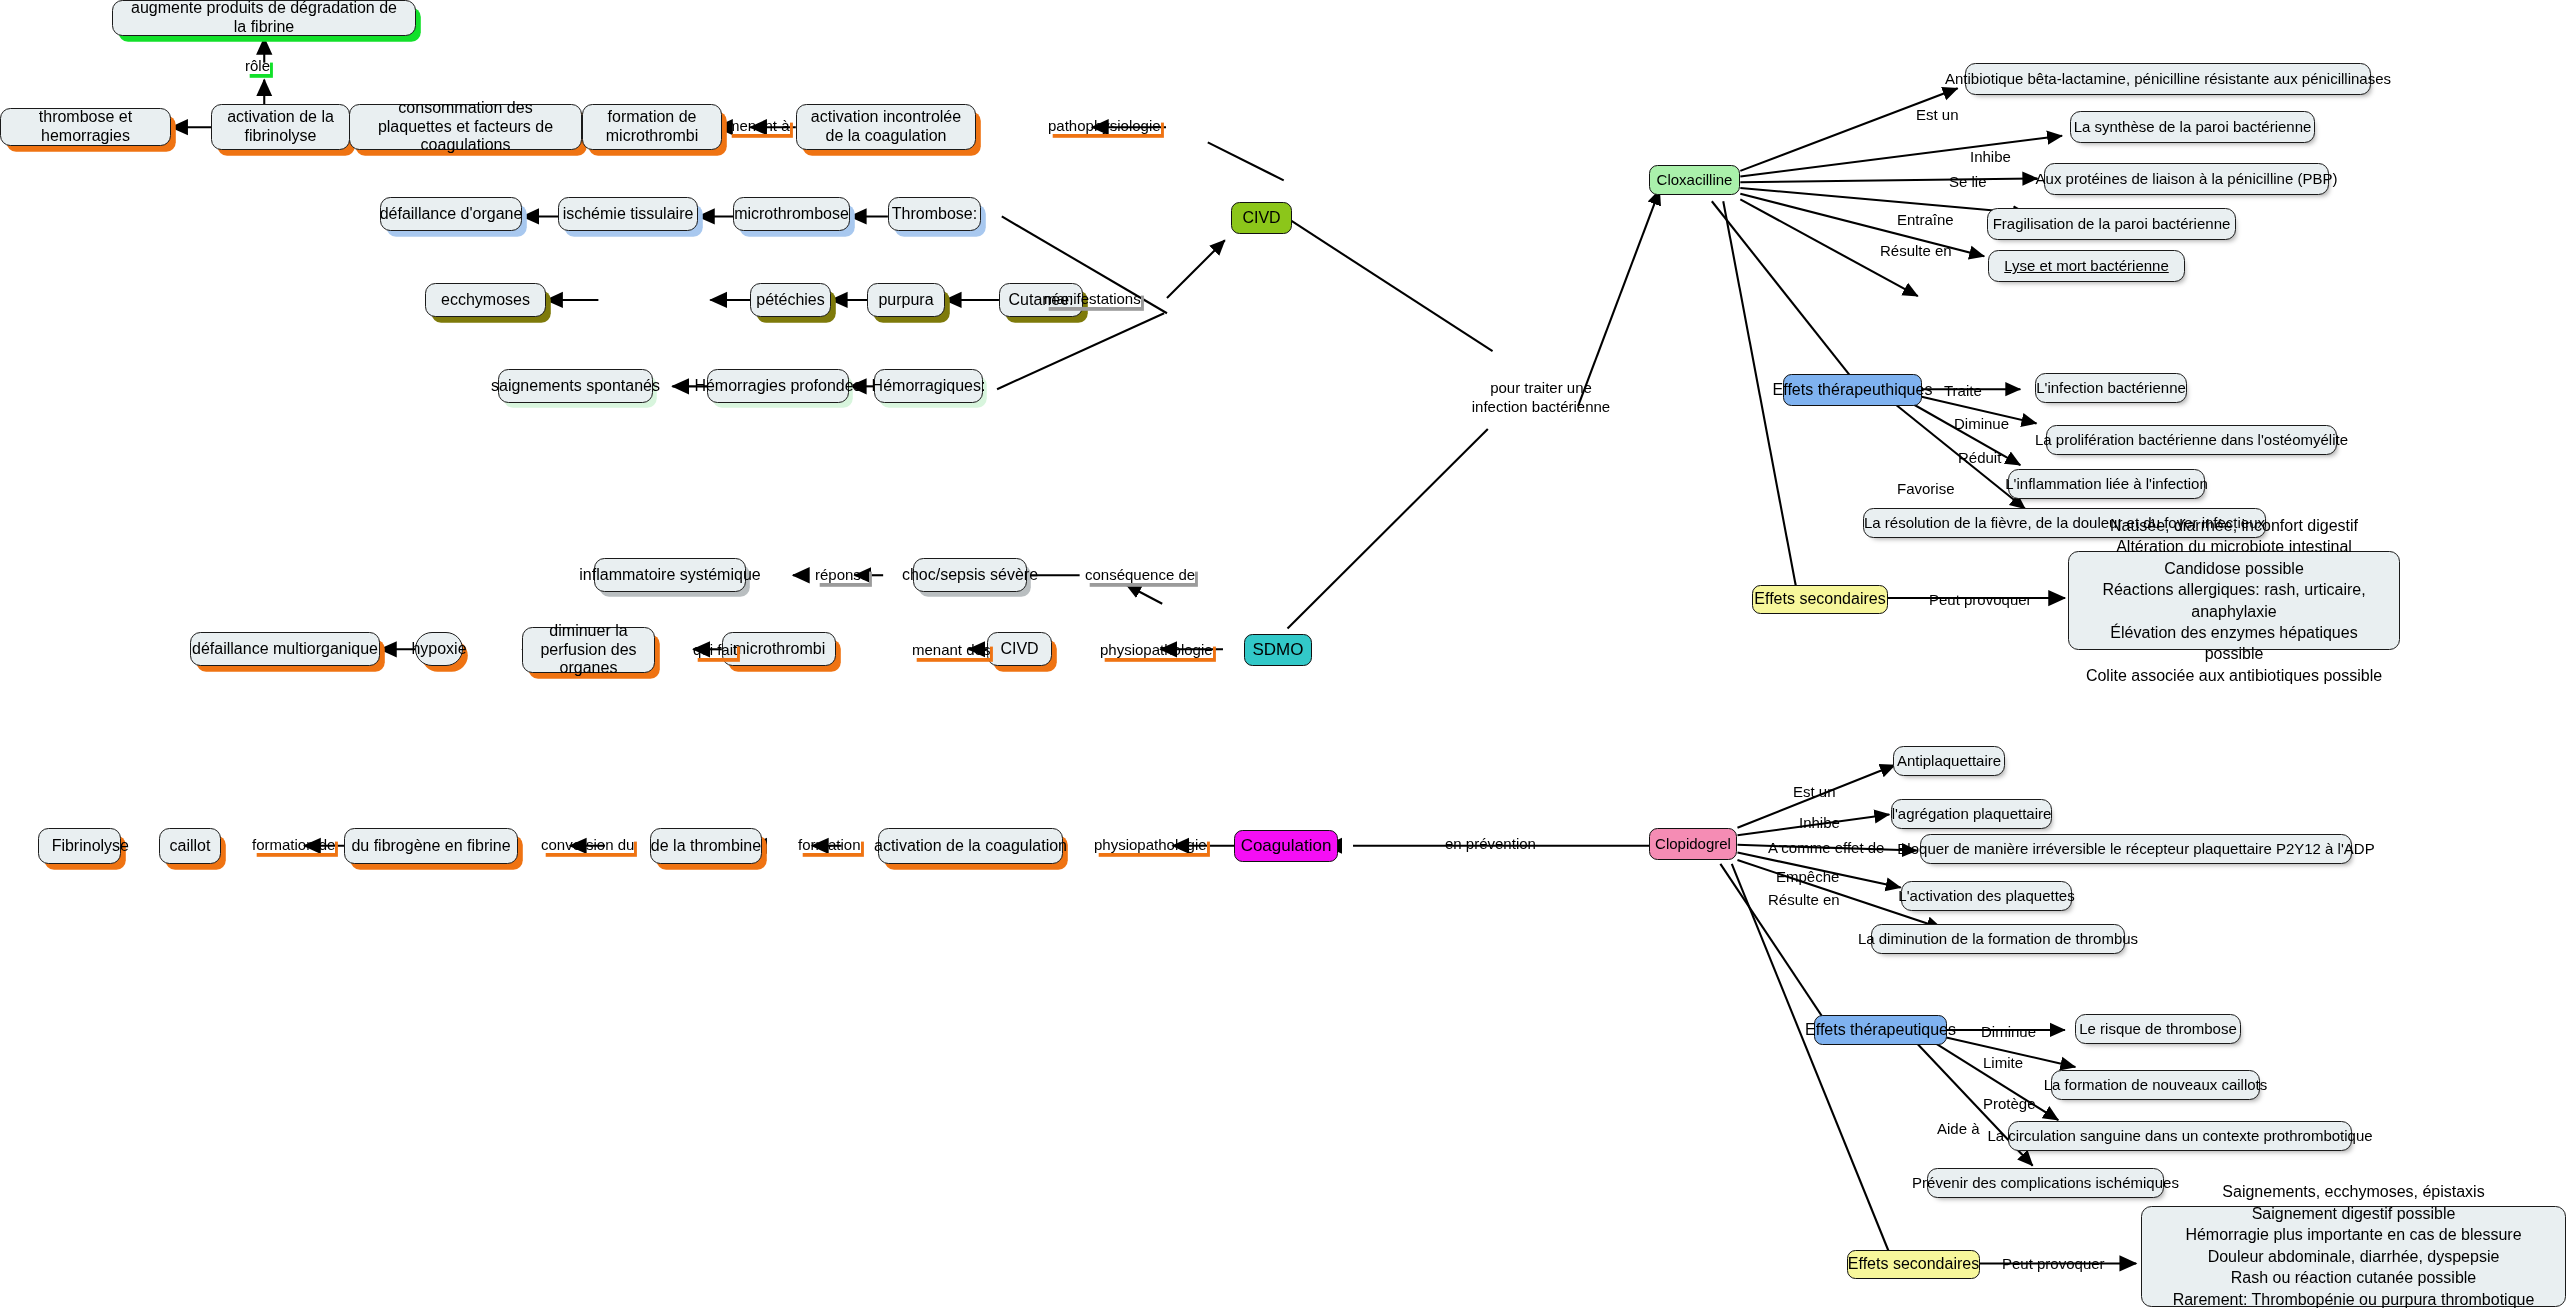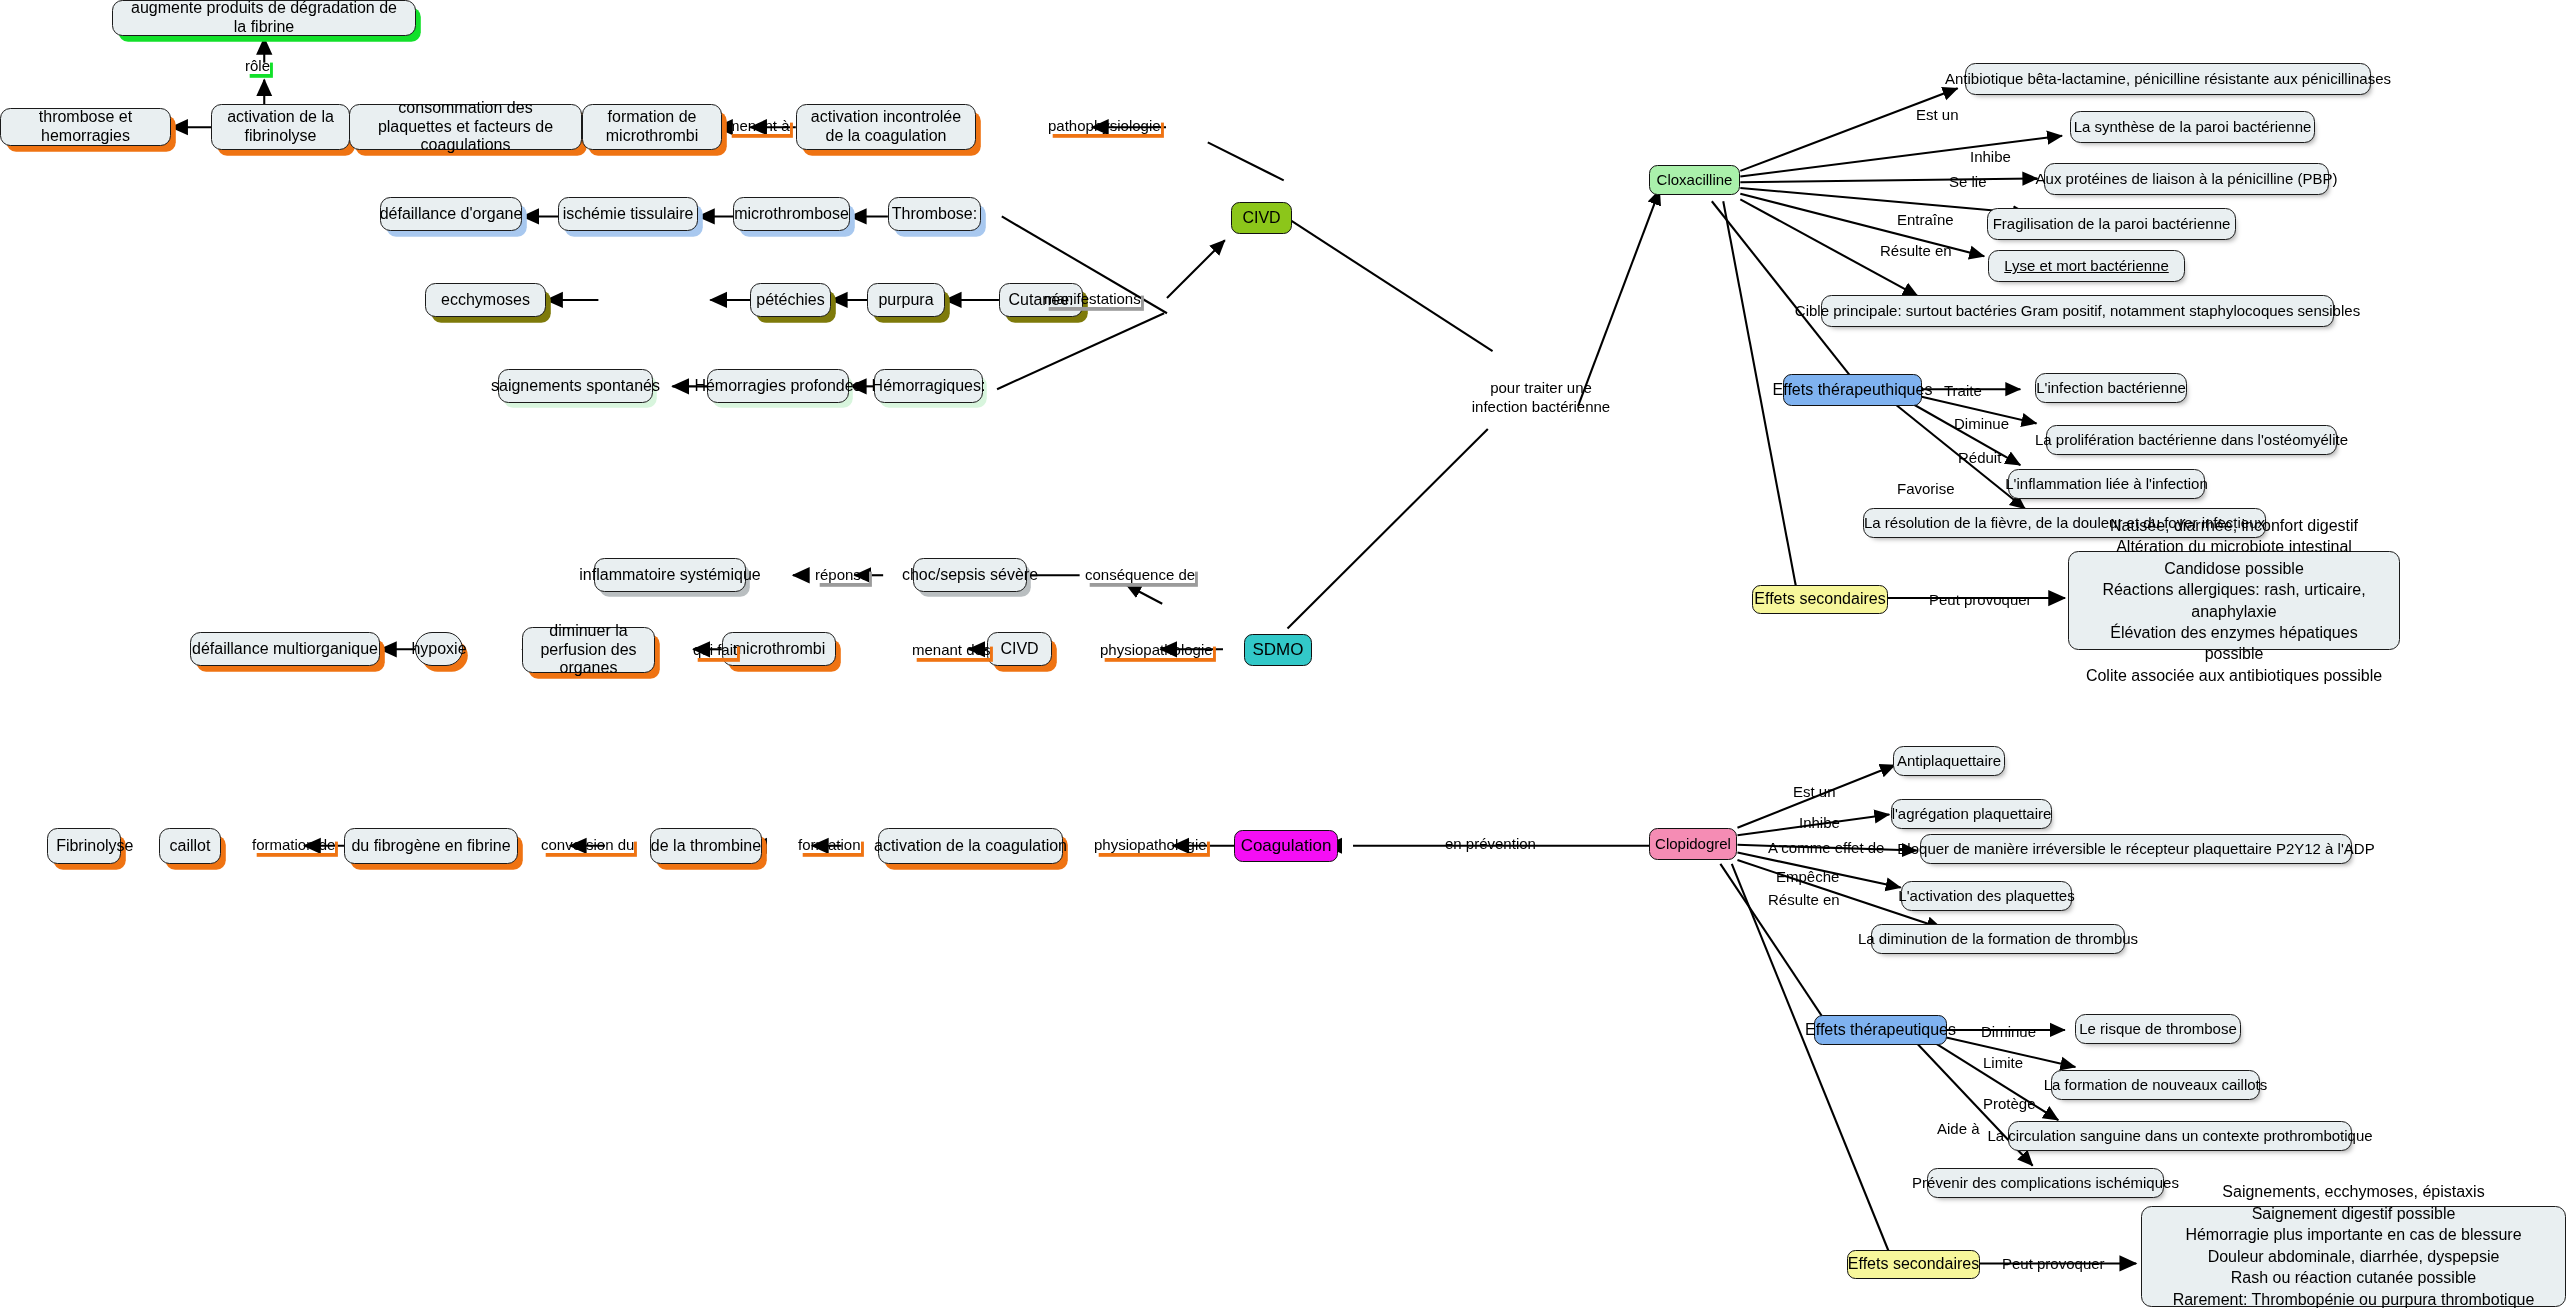--- a/index.html
+++ b/index.html
@@ -241,42 +241,41 @@
   <div class="node sh-orange" style="left:650px;top:828px;width:112px;height:36px;">de la thrombine</div>
 
   <div class="lbl ul-orange" style="left:541px;top:836px;">conversion du</div>
 
   <div class="node sh-orange" style="left:344px;top:828px;width:174px;height:36px;">du fibrogène en fibrine</div>
 
   <div class="lbl ul-orange" style="left:252px;top:836px;">formation de</div>
 
   <div class="node sh-orange" style="left:159px;top:828px;width:62px;height:36px;">caillot</div>
 
-  <div class="node sh-orange" style="left:47px;top:828px;width:74px;height:36px;padding-left:32px;">Fibrinolyse</div>
+  <div class="node sh-orange" style="left:38px;top:828px;width:83px;height:36px;padding-left:32px;">Fibrinolyse</div>
 
   <div class="lbl" style="left:1445px;top:835px;">en prévention</div>
 
   <div class="node n-clox" style="left:1649px;top:165px;width:91px;height:30px;">Cloxacilline</div>
 
   <div class="lbl" style="left:1916px;top:106px;">Est un</div>
   <div class="node sh-none" style="left:1965px;top:63px;width:406px;height:32px;font-size:15px;">Antibiotique bêta-lactamine, pénicilline résistante aux pénicillinases</div>
 
   <div class="lbl" style="left:1970px;top:148px;">Inhibe</div>
   <div class="node sh-none" style="left:2070px;top:111px;width:245px;height:32px;font-size:15px;text-align:right;">La synthèse de la paroi bactérienne</div>
 
   <div class="lbl" style="left:1949px;top:173px;">Se lie</div>
   <div class="node sh-none" style="left:2044px;top:163px;width:285px;height:32px;font-size:15px;">Aux protéines de liaison à la pénicilline (PBP)</div>
 
   <div class="lbl" style="left:1897px;top:211px;">Entraîne</div>
   <div class="node sh-none" style="left:1987px;top:208px;width:249px;height:32px;font-size:15px;">Fragilisation de la paroi bactérienne</div>
 
   <div class="lbl" style="left:1880px;top:242px;">Résulte en</div>
   <div class="node sh-none" style="left:1988px;top:250px;width:197px;height:32px;font-size:15px;text-decoration:underline;">Lyse et mort bactérienne</div>
 
-  <div class="node sh-none" style="left:1821px;top:295px;width:513px;height:32px;font-size:15px;">Cible principale: surtout bactéries Gram positif, notamment staphylocoques sensibles</div>
 
   <div class="node n-therap" style="left:1783px;top:374px;width:139px;height:32px;">Effets thérapeuthiques</div>
 
   <div class="lbl" style="left:1944px;top:382px;">Traite</div>
   <div class="node sh-none" style="left:2035px;top:373px;width:152px;height:30px;font-size:15px;">L'infection bactérienne</div>
 
   <div class="lbl" style="left:1954px;top:415px;">Diminue</div>
   <div class="node sh-none" style="left:2046px;top:425px;width:291px;height:30px;font-size:15px;">La prolifération bactérienne dans l'ostéomyélite</div>
 
   <div class="lbl" style="left:1958px;top:449px;">Réduit</div>

